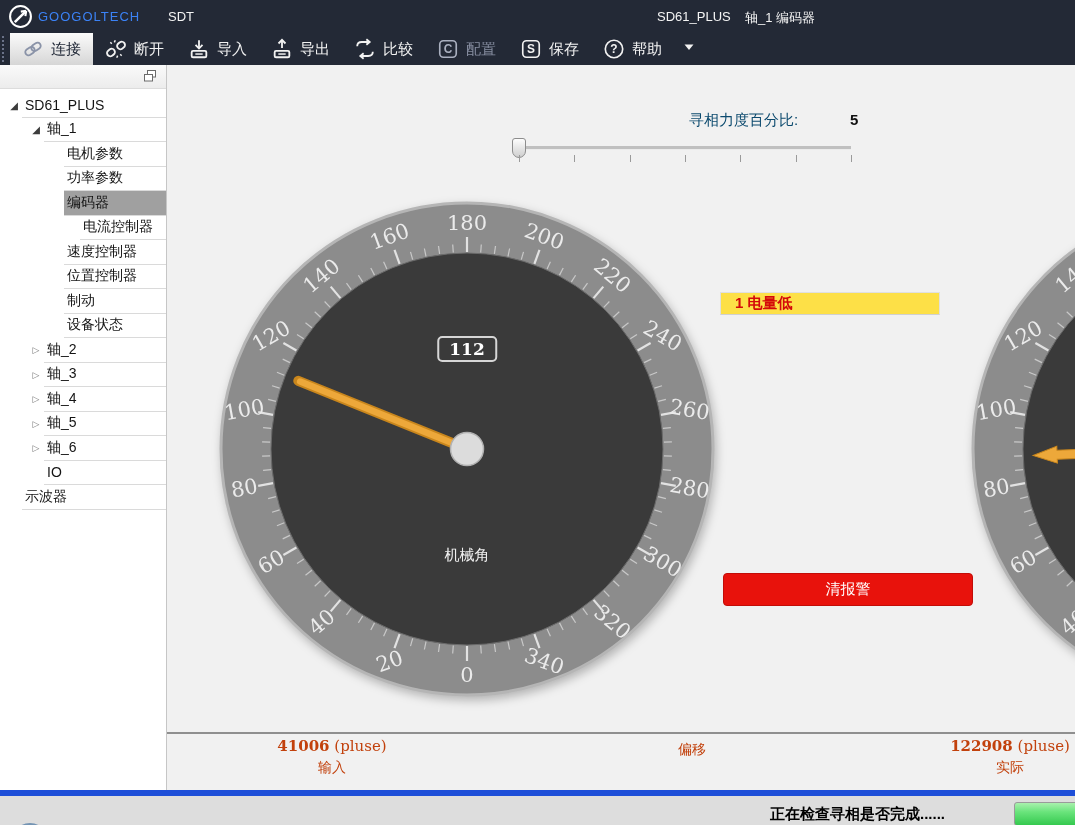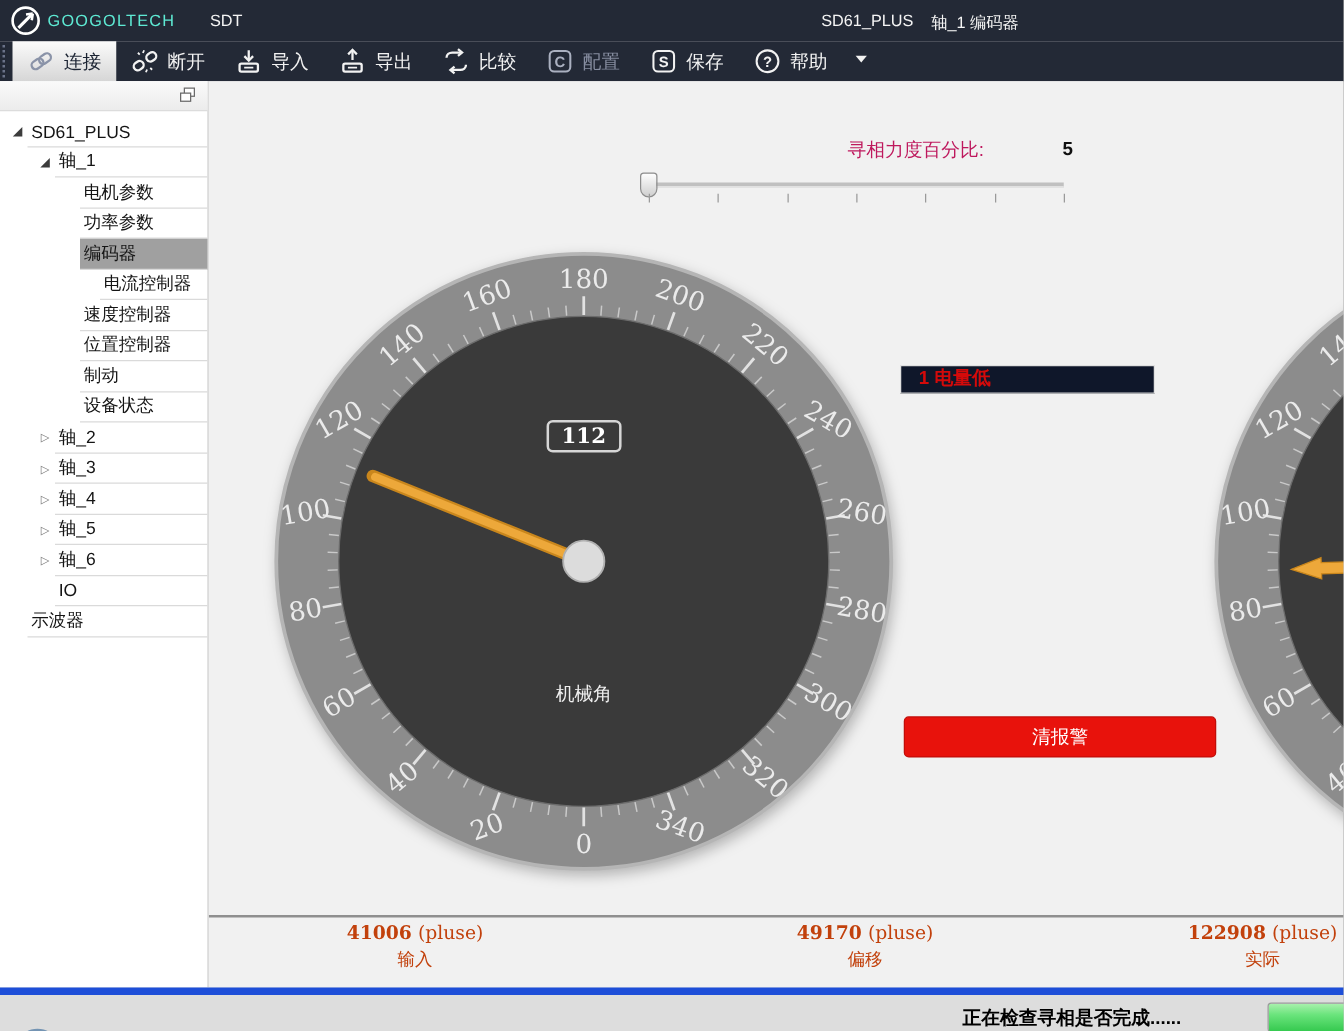--- a/index.html
+++ b/index.html
@@ -2,21 +2,21 @@
 <html><head>
 <meta charset="utf-8">
 <style>
   html,body{margin:0;padding:0;background:#555;}
   .app{position:relative;width:1075px;height:825px;overflow:hidden;background:#f1f1f1;
        font-family:"Liberation Sans",sans-serif;-webkit-font-smoothing:antialiased;}
 
   
   .titlebar{position:absolute;left:0;top:0;width:1075px;height:33px;background:#232936;color:#fff;}
   .tb-logo{position:absolute;left:8px;top:4px;width:25px;height:25px;}
-  .tb-brand{position:absolute;left:38px;top:9px;font-size:13px;letter-spacing:1px;color:#5eead4;}
+  .tb-brand{position:absolute;left:38px;top:9px;font-size:13px;letter-spacing:1px;color:#3b82f6;}
   .tb-app{position:absolute;left:168px;top:9px;font-size:13px;color:#f4f4f4;}
   .tb-device{position:absolute;left:657px;top:9px;font-size:13px;color:#f4f4f4;}
   .tb-page{position:absolute;left:745px;top:9px;font-size:13px;color:#f4f4f4;}
 
   
   .toolbar{position:absolute;left:0;top:33px;width:1075px;height:32px;background:#232936;display:flex;align-items:stretch;}
   .grip{width:4px;margin:3px 2px 3px 2px;border-left:2px dotted #6a7288;}
   .tb-btn{display:flex;align-items:center;gap:7px;padding:0 12px;color:#f2f2f2;font-size:15px;cursor:default;}
   .tb-btn .tb-icon{width:22px;height:22px;display:inline-block;color:#f2f2f2;}
   .tb-btn .tb-icon svg{width:22px;height:22px;display:block;}
@@ -35,28 +35,28 @@
   .tree-row{display:flex;align-items:stretch;height:24.5px;box-sizing:border-box;font-size:14px;color:#141414;}
   .expander{width:16px;display:flex;align-items:center;justify-content:center;flex:none;}
   .exp-open{font-size:10px;color:#3c3c3c;}
   .exp-closed{font-size:9px;color:#7a7a7a;}
   .label-wrap{flex:1;display:flex;align-items:center;border-bottom:1px solid #dadada;padding-left:3px;}
   .label-wrap.selected{background:#a0a0a0;}
 
   
   .main{position:absolute;left:167px;top:65px;width:908px;height:725px;background:#f1f1f1;overflow:hidden;}
 
-  .phase-label{position:absolute;left:511px;top:46px;font-size:15px;color:#be185d;}
+  .phase-label{position:absolute;left:522px;top:46px;font-size:15px;color:#0c4a6e;}
   .phase-value{position:absolute;left:683px;top:46px;font-size:15px;font-weight:bold;color:#101010;}
   .slider-track{position:absolute;left:352px;top:81px;width:332px;height:3px;background:#c0c0c0;border-bottom:1px solid #ececec;}
   .slider-handle{position:absolute;left:345px;top:73px;width:14px;height:20px;background:linear-gradient(#fdfdfd,#cfcfcf);border:1px solid #8d8d8d;border-radius:3px 3px 7px 7px;box-sizing:border-box;}
   .slider-ticks{position:absolute;left:352px;top:90px;width:333px;height:8px;}
   .stick{position:absolute;top:0;width:1px;height:7px;background:#9a9a9a;}
 
-  .alarm-row{position:absolute;left:553px;top:227px;width:204px;height:23px;background:#0f172a;border:1px solid #e0e0e0;border-bottom-color:#d0d0d0;box-sizing:border-box;display:flex;align-items:flex-start;}
+  .alarm-row{position:absolute;left:553px;top:227px;width:220px;height:23px;background:#fde047;border:1px solid #e0e0e0;border-bottom-color:#d0d0d0;box-sizing:border-box;display:flex;align-items:center;}
   .alarm-text{padding-left:14px;font-size:15px;font-weight:bold;color:#d40a0a;}
 
   .clear-btn{position:absolute;left:556px;top:508px;width:250px;height:33px;background:#e8120c;border:1px solid #c20d08;border-radius:4px;color:#fff;font-size:15px;display:flex;align-items:center;justify-content:center;box-sizing:border-box;}
 
   .gauge-wrap{position:absolute;width:500px;height:500px;}
   .gauge-wrap svg{display:block;filter:drop-shadow(2px 4px 5px rgba(0,0,0,0.25));}
   .g1{left:50px;top:134px;}
   .g2{left:802px;top:134px;}
   .gauge-value-box{position:absolute;left:50%;top:137px;transform:translateX(-50%);border:2px solid #d6d6d6;border-radius:5px;padding:1px 10px;color:#ffffff;font-family:"DejaVu Serif",serif;font-weight:bold;font-size:17px;}
   .gauge-caption{position:absolute;left:50%;top:347px;transform:translateX(-50%);color:#efefef;font-size:15px;}
@@ -569,21 +569,20 @@
         </svg>
       </div>
 
     <div class="readout-sep"></div>
     <div id="readout-row">
         <div class="readout" style="left: 55px;">
           <div class="readout-line1"><span class="readout-num">41006</span> <span class="readout-unit">(pluse)</span></div>
           <div class="readout-label">输入</div>
         </div>
         <div class="readout" style="left: 415px;">
-          <div class="readout-line1"><span class="readout-num">49170</span> <span class="readout-unit">(pluse)</span></div>
           <div class="readout-label">偏移</div>
         </div>
         <div class="readout" style="left: 733px;">
           <div class="readout-line1"><span class="readout-num">122908</span> <span class="readout-unit">(pluse)</span></div>
           <div class="readout-label">实际</div>
         </div>
       </div>
   </div>
 
   <div class="statusbar">

